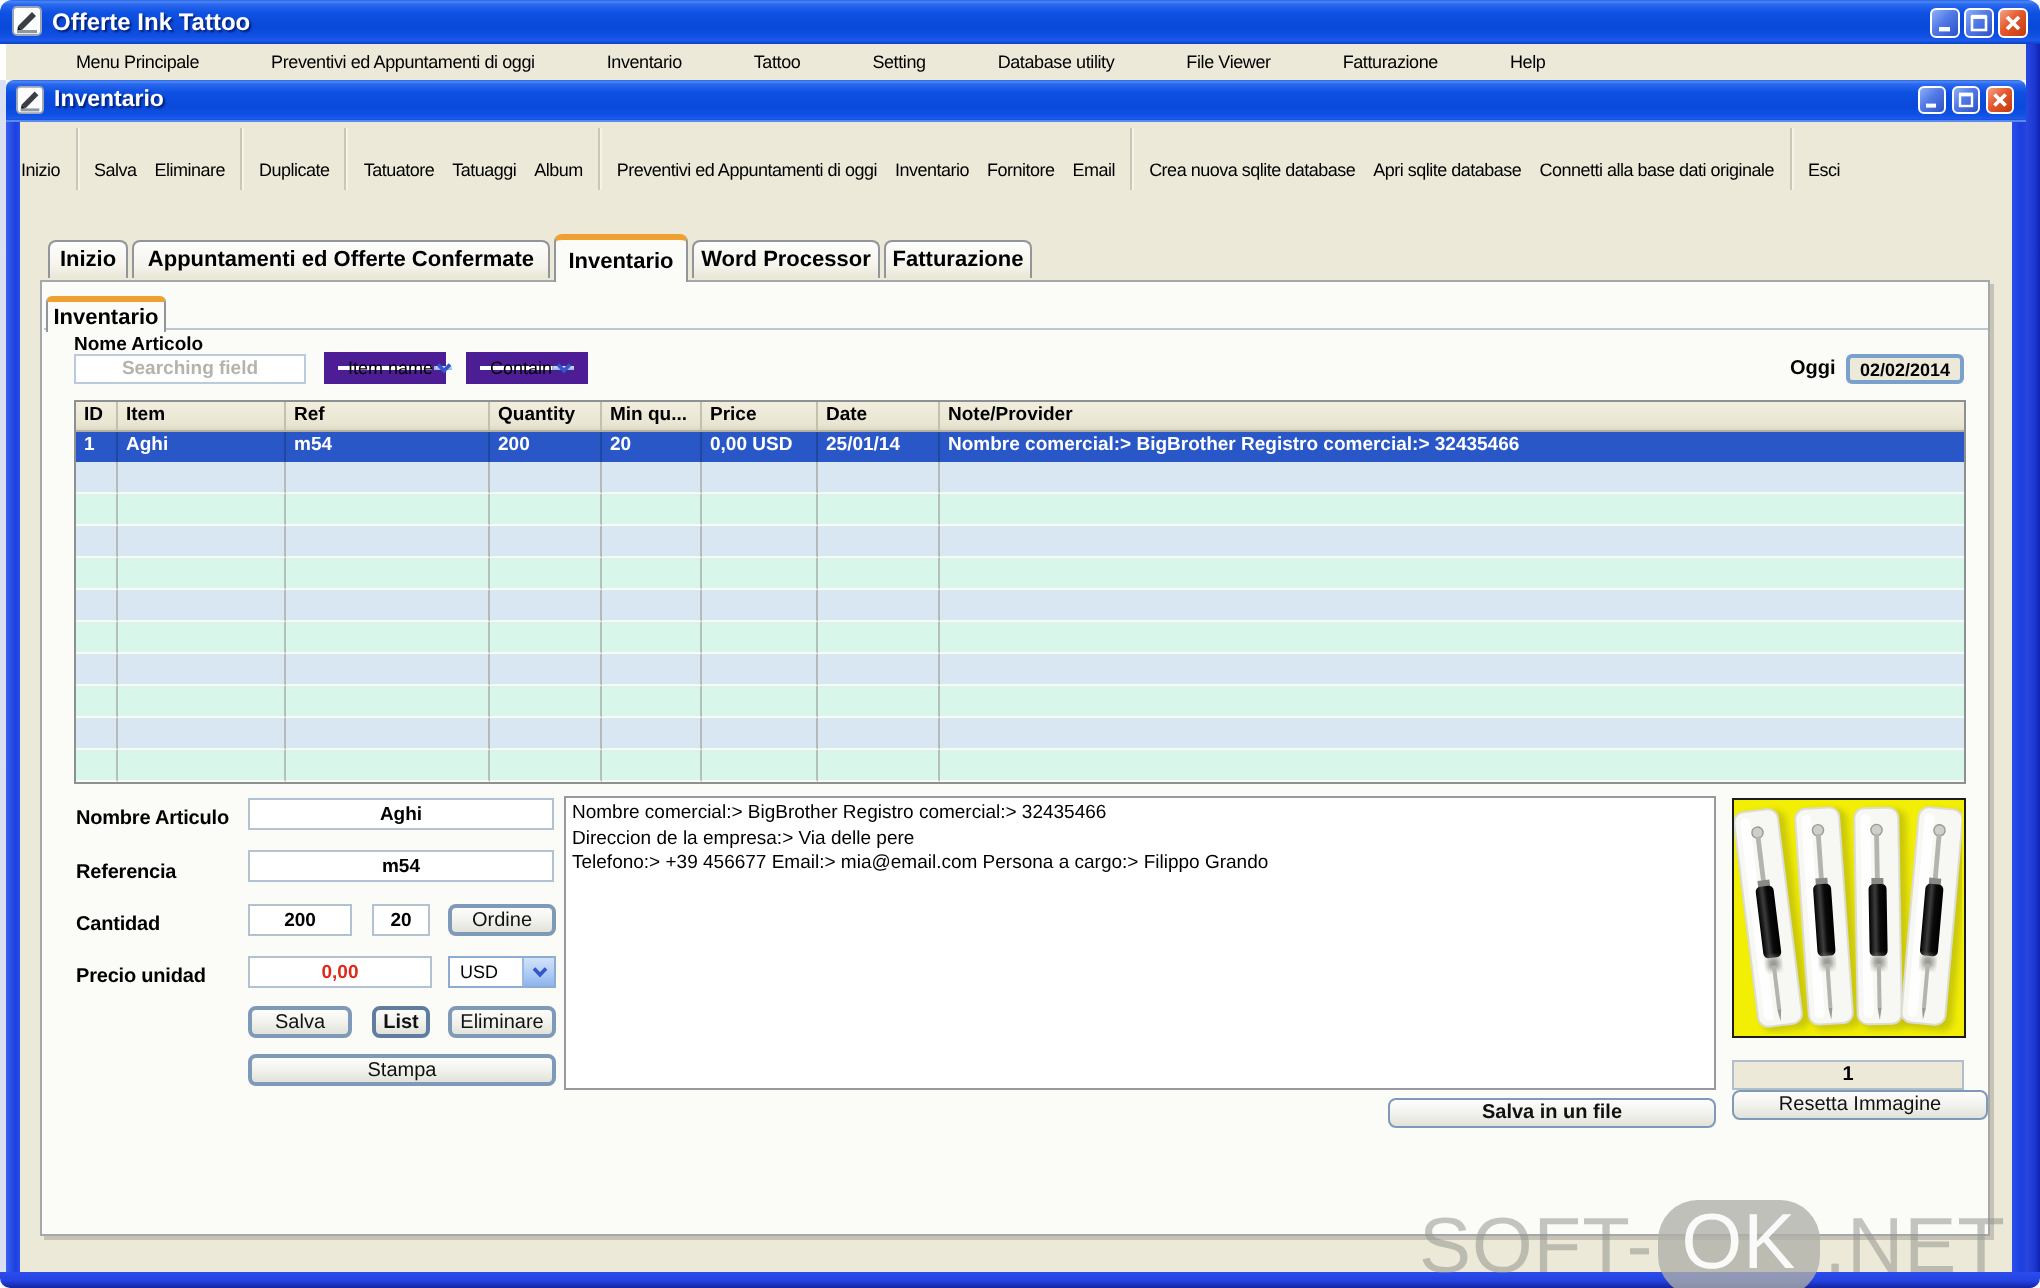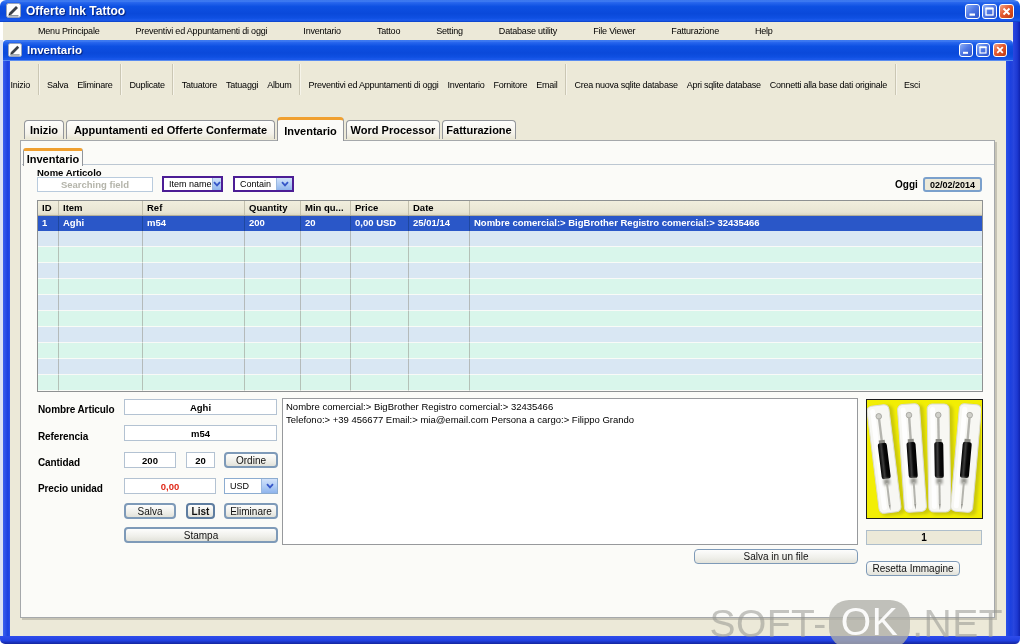--- a/index.html
+++ b/index.html
@@ -34,21 +34,21 @@
     display:flex;align-items:center;justify-content:center;
     font-weight:bold;font-size:11px;box-sizing:border-box;white-space:nowrap;}
   .tab.sel{top:117px;height:24px;background:#fbfbf8;border-top:3px solid var(--tab-orange,#f0a030);
     z-index:3;}
   #panel{left:20px;top:140px;width:975px;height:478px;background:#fbfbf8;
     border:1px solid #a5a8ab;box-sizing:border-box;z-index:2;
     box-shadow:2px 2px 0 rgba(160,158,145,.5);}
   
   .fld{position:absolute;background:#fff;border:1px solid #b3c2d2;box-sizing:border-box;
     display:flex;align-items:center;justify-content:center;font-weight:bold;font-size:9.5px;}
-  .combo{position:absolute;background:#fff;border:2px solid #4c1d95;box-sizing:border-box;
+  .combo{position:absolute;background:#fff;border:7px solid #4c1d95;box-sizing:border-box;
     display:flex;align-items:center;font-size:10px;}
   .combo .cval{flex:1;padding-left:5px;white-space:nowrap;font-size:9px;}
   .combo .carr{width:15px;align-self:stretch;display:flex;align-items:center;justify-content:center;
     background:linear-gradient(180deg,#d2e2fa 0%,#aecbf4 55%,#8fb4ec 100%);
     border-left:1px solid #9ab8e0;}
   .btn{position:absolute;border:2px solid #7e9ab8;border-radius:4px;box-sizing:border-box;
     background:linear-gradient(180deg,#fdfdfc 0%,#efefea 60%,#e2e2da 100%);
     display:flex;align-items:center;justify-content:center;font-size:10px;color:#111;}
   .lbl{position:absolute;font-weight:bold;white-space:nowrap;}
   
@@ -214,20 +214,21 @@
 
     <div id="tbl" class="abs">
         <div class="trow hrow">
           <div class="hcell" style="width: 21px;">ID</div>
           <div class="hcell" style="width: 84px;">Item</div>
           <div class="hcell" style="width: 102px;">Ref</div>
           <div class="hcell" style="width: 56px;">Quantity</div>
           <div class="hcell" style="width: 50px;">Min qu...</div>
           <div class="hcell" style="width: 58px;">Price</div>
           <div class="hcell" style="width: 61px;">Date</div>
+          <div class="hcell" style="width: 514px; flex: 1 1 0%; border-right: none;">Note/Provider</div>
         </div>
         <div class="trow drow">
           <div class="dcell" style="width: 21px;">1</div>
           <div class="dcell" style="width: 84px;">Aghi</div>
           <div class="dcell" style="width: 102px;">m54</div>
           <div class="dcell" style="width: 56px;">200</div>
           <div class="dcell" style="width: 50px;">20</div>
           <div class="dcell" style="width: 58px;">0,00 USD</div>
           <div class="dcell" style="width: 61px;">25/01/14</div>
           <div class="dcell" style="width: 514px; flex: 1 1 0%; border-right: none;">Nombre comercial:&gt; BigBrother Registro comercial:&gt; 32435466</div>
@@ -362,20 +363,21 @@
           </svg>
         </span>
     </div>
     <div class="btn" style="left:103px;top:362px;width:52px;height:16px;">Salva</div>
     <div class="btn" style="left:165px;top:362px;width:29px;height:16px;font-weight:bold;border-color:#5e7da0;">List</div>
     <div class="btn" style="left:203px;top:362px;width:54px;height:16px;">Eliminare</div>
     <div class="btn" style="left:103px;top:386px;width:154px;height:16px;">Stampa</div>
 
     <div class="abs" style="left:261px;top:257px;width:576px;height:147px;background:#fff;border:1px solid #97999c;box-sizing:border-box;padding:2px 3px;font-size:9.5px;line-height:12.5px;overflow:hidden;">
       <div>Nombre comercial:&gt; BigBrother Registro comercial:&gt; 32435466</div>
+      <div>Direccion de la empresa:&gt;  Via delle pere</div>
       <div>Telefono:&gt; +39 456677 Email:&gt; mia@email.com  Persona a cargo:&gt; Filippo Grando</div>
     </div>
 
     <div class="abs" style="left:845px;top:258px;width:117px;height:120px;border:1.5px solid #1c1c1c;box-sizing:border-box;background:var(--photo-yellow,#f2ee04);">
       <svg width="114" height="117" viewBox="0 0 114 117">
         <defs>
           <filter id="soft" x="-30%" y="-30%" width="160%" height="160%">
               <feGaussianBlur stdDeviation="1.6"></feGaussianBlur>
             </filter>
           <linearGradient id="grip" x1="0" y1="0" x2="1" y2="0">
@@ -405,22 +407,22 @@
           </g>
         <g transform="translate(72,58) rotate(-1)">
             <use href="#needlepack"></use>
           </g>
         <g transform="translate(99,58) rotate(5)">
             <use href="#needlepack"></use>
           </g>
       </svg>
     </div>
     <div class="abs" style="left:845px;top:389px;width:116px;height:15px;background:#ece9d8;border:1px solid #aebecb;box-sizing:border-box;display:flex;align-items:center;justify-content:center;font-weight:bold;font-size:10px;">1</div>
-    <div class="btn" style="left:845px;top:420px;width:94px;height:15px;border-width:1.5px;">Resetta Immagine</div>
-    <div class="btn" style="left:673px;top:408px;width:164px;height:15px;border-width:1.5px;">Salva in un file</div>
+    <div class="btn" style="left:845px;top:404px;width:128px;height:15px;border-width:1.5px;">Resetta Immagine</div>
+    <div class="btn" style="left:673px;top:408px;width:164px;height:15px;border-width:1.5px;font-weight:bold;">Salva in un file</div>
 
   </div>
 
   <div id="wmark">
     <span>SOFT-</span>
       <span class="pill">OK</span>
       <span>.NET</span>
   </div>
 
 </div>

